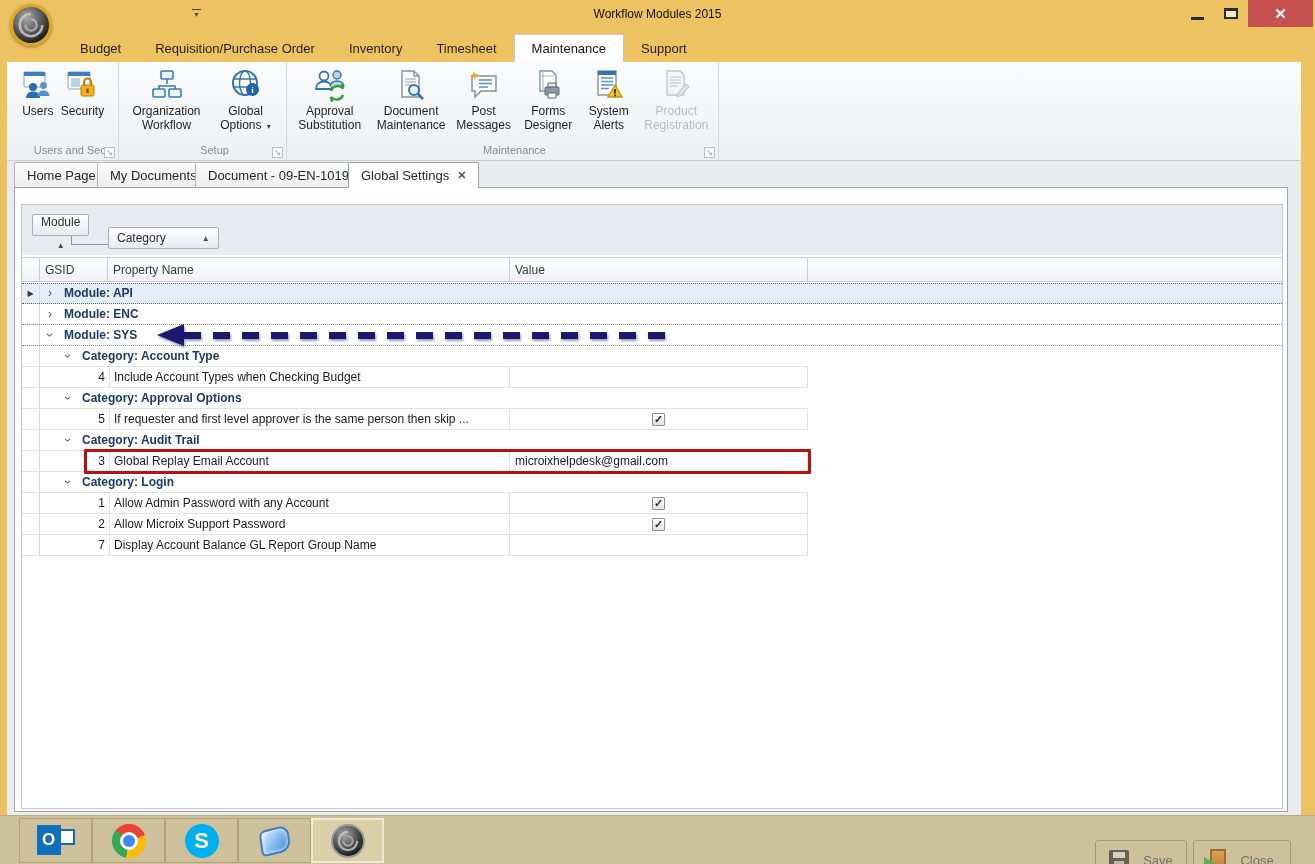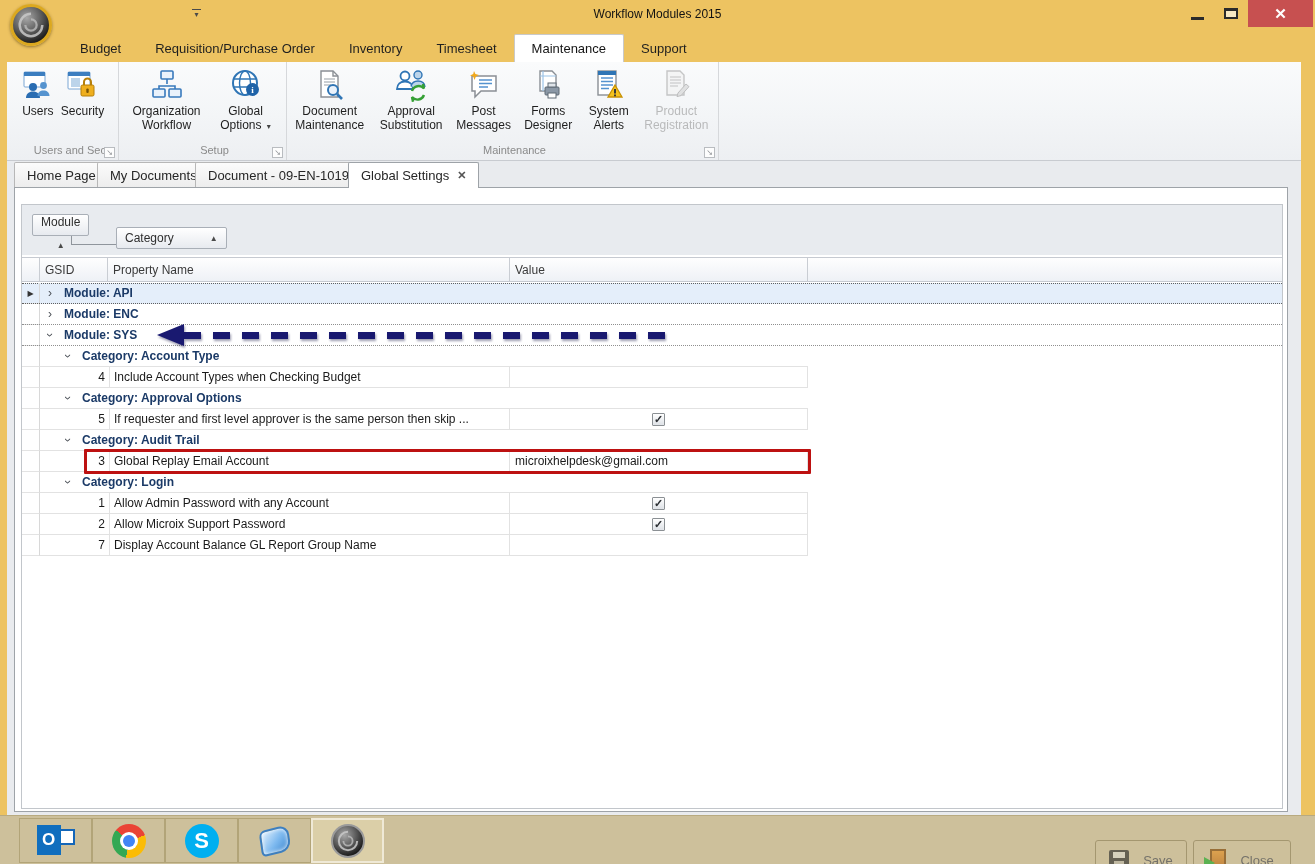--- a/index.html
+++ b/index.html
@@ -79,21 +79,21 @@
   }
   
   .grid { position:absolute; left:6px; top:16px; width:1262px; height:605px; background:#fff; border:1px solid #c2c6cb; }
   .groupby { position:absolute; left:0; top:0; width:100%; height:50px; background:#e8ebef; }
   .gb-box {
     position:absolute; height:22px; padding:0 8px; display:flex; align-items:center; gap:12px;
     background:linear-gradient(#ffffff,#e7eaef); border:1px solid #a9afb7; border-radius:2px;
     font-size:12px; color:#2e2e2e;
   }
   .gb-module { left:10px; top:9px;flex-direction:column; }
-  .gb-category { left:94px; top:22px;gap:36px; }
+  .gb-category { left:86px; top:22px;gap:36px; }
   .sort-ic { font-size:8px; color:#4a4a4a; }
   .gb-conn-v { position:absolute; left:49px; top:31px; width:1px; height:9px; background:#8f959c; }
   .gb-conn-h { position:absolute; left:49px; top:39px; width:45px; height:1px; background:#8f959c; }
   
   .ghead { position:absolute; left:0; top:52px; width:100%; height:25px;
     background:linear-gradient(180deg,#fefefe,#eef1f6);
     border-top:1px solid #c6cad1; border-bottom:1px solid #c6cad1; }
   .hcell { position:absolute; top:0; height:24px; line-height:24px; padding-left:5px;
     font-size:12px; color:#3a3a3a; border-right:1px solid #c9cdd3; }
   .h-ind   { left:0;   width:18px; }
@@ -277,41 +277,41 @@
       </span>
       <span class="lbl"><span>Global Options</span> <span class="dd-arrow">▾</span></span>
     </div>
     <div class="glabel">Setup</div>
     <span class="launcher">↘</span>
   </div>
 
   <div class="rgroup" style="width:432px">
     <div class="rbtn" style="width:82px">
       <span class="icn">
-        <svg width="32" height="32" viewBox="0 0 32 32">
-          <path d="M7 2h12l5 5v21H7z" fill="#fff" stroke="#8a8f95" stroke-width="1.4"></path>
-          <path d="M19 2v5h5" fill="none" stroke="#8a8f95" stroke-width="1.4"></path>
-          <path d="M10 10h11M10 13h11M10 16h7" stroke="#b9bec4" stroke-width="1.3"></path>
-          <circle cx="19" cy="21" r="5" fill="#eaf2fb" stroke="#2f75b5" stroke-width="2"></circle>
-          <path d="M23 25l5 5" stroke="#2f75b5" stroke-width="2.6"></path>
-        </svg>
-      </span>
-      <span class="lbl">Document Maintenance</span>
-    </div>
-    <div class="rbtn" style="width:82px">
-      <span class="icn">
         <svg width="34" height="34" viewBox="0 0 34 34">
           <circle cx="11" cy="8" r="4.5" fill="#fff" stroke="#2f75b5" stroke-width="1.8"></circle>
           <path d="M3 21c0-5 3.6-7.5 8-7.5s8 2.5 8 7.5z" fill="#fff" stroke="#2f75b5" stroke-width="1.8"></path>
           <circle cx="24" cy="7" r="4" fill="#bcd4ea" stroke="#2f75b5" stroke-width="1.4"></circle>
           <path d="M17 18.5c.8-3.8 3.5-5.5 7-5.5 3.8 0 6.6 2.2 7 6" fill="#bcd4ea" stroke="#2f75b5" stroke-width="1.4"></path>
           <path d="M18 23a7 7 0 0 1 12-2.5l-1-4.5M30 27a7 7 0 0 1-12 2l1 4.8" fill="none" stroke="#35a035" stroke-width="2.4"></path>
         </svg>
       </span>
       <span class="lbl">Approval Substitution</span>
+    </div>
+    <div class="rbtn" style="width:82px">
+      <span class="icn">
+        <svg width="32" height="32" viewBox="0 0 32 32">
+          <path d="M7 2h12l5 5v21H7z" fill="#fff" stroke="#8a8f95" stroke-width="1.4"></path>
+          <path d="M19 2v5h5" fill="none" stroke="#8a8f95" stroke-width="1.4"></path>
+          <path d="M10 10h11M10 13h11M10 16h7" stroke="#b9bec4" stroke-width="1.3"></path>
+          <circle cx="19" cy="21" r="5" fill="#eaf2fb" stroke="#2f75b5" stroke-width="2"></circle>
+          <path d="M23 25l5 5" stroke="#2f75b5" stroke-width="2.6"></path>
+        </svg>
+      </span>
+      <span class="lbl">Document Maintenance</span>
     </div>
     <div class="rbtn" style="width:64px">
       <span class="icn">
         <svg width="34" height="34" viewBox="0 0 34 34">
           <path d="M5 8h24v15H14l-6 6v-6H5z" fill="#fff" stroke="#8a8f95" stroke-width="1.5"></path>
           <path d="M12 12h13M12 15.5h13M12 19h9" stroke="#5593cf" stroke-width="1.6"></path>
           <path d="M7 3l1.4 3.1L12 7l-3.1 1.4L7.5 12 6.2 8.6 3 7.4l3.2-1.3z" fill="#f0a81c"></path>
         </svg>
       </span>
       <span class="lbl">Post Messages</span>

